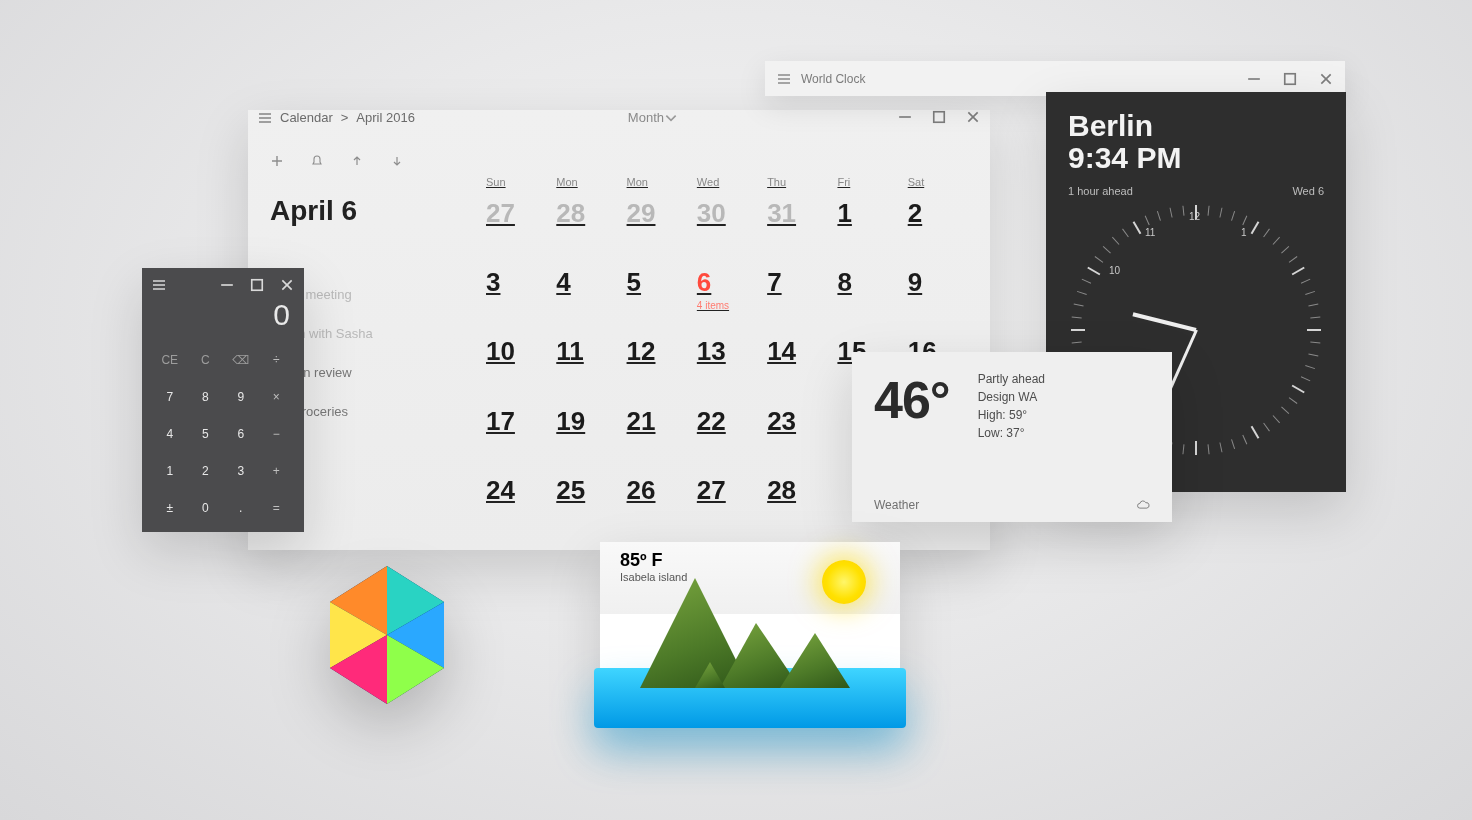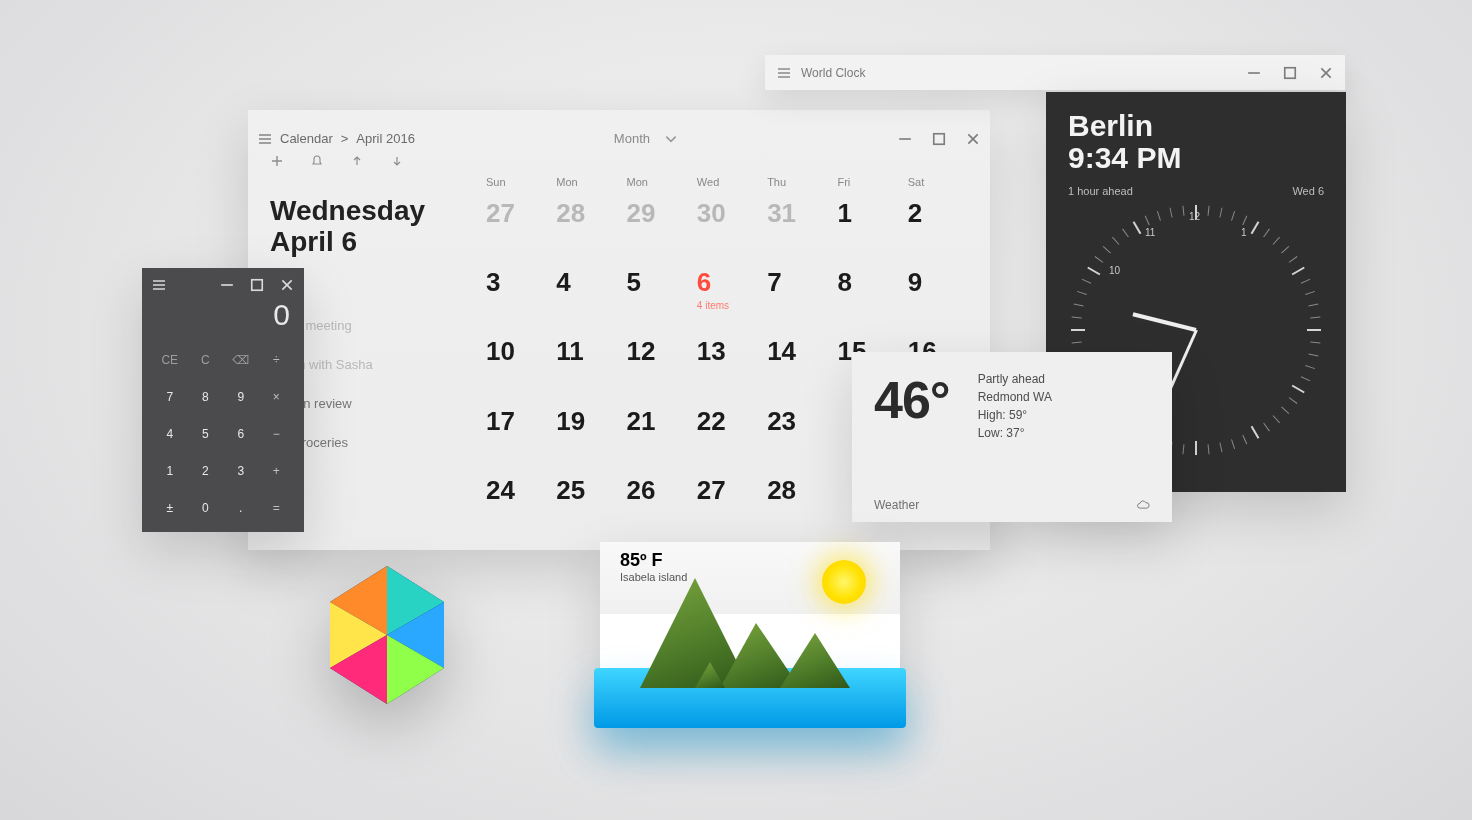--- a/index.html
+++ b/index.html
@@ -10,46 +10,46 @@
     position: relative;
   }
   .panel { position: absolute; box-shadow: 0 20px 50px rgba(0,0,0,.15); }
 
   
   .cal {
     left: 248px; top: 110px; width: 742px; height: 440px;
     background: linear-gradient(180deg,#f0f0f0 0%,#ececec 100%);
     color:#222;
   }
-  .cal .titlebar { height: 36px; display:flex; align-items:flex-end; font-size:13px; color:#6b6b6b; padding:0 10px; }
+  .cal .titlebar { height: 36px; display:flex; align-items:flex-start; font-size:13px; color:#6b6b6b; padding:0 10px; }
   .cal .titlebar .crumbs { flex:1; display:flex; align-items:center; gap:8px;}
-  .cal .titlebar .viewsel { display:flex; align-items:center; gap:14px; color:#8a8a8a; margin-right:220px;}
+  .cal .titlebar .viewsel { display:flex; align-items:center; color:#8a8a8a; margin-right:220px;}
   .cal .titlebar .winctl { display:flex; align-items:center; gap:20px; color:#7d7d7d;}
   .cal .toolbar { height: 30px; display:flex; align-items:center; gap:26px; padding:0 18px 0 22px; color:#8d8d8d; font-size:14px;}
   .cal .body { display:flex; height: calc(100% - 66px); }
   .cal .side { width: 238px; padding: 20px 22px; }
   .cal .side h1 { font-size:28px; font-weight:700; line-height:1.1;}
   .cal .side h1 span{display:block;}
   .cal .agenda { margin-top:60px; color:#787878; font-size:13px;}
   .cal .agenda div{ margin-bottom:24px; }
   .cal .agenda .faint{ color:#b9b9b9;}
-  .cal .grid { flex:1; padding-right:12px;}
+  .cal .grid { flex:1; padding-right:12px;text-decoration:underline;}
   .cal .dnames { display:grid; grid-template-columns:repeat(7,1fr); font-size:11px; color:#888; padding-bottom:6px;}
   .cal .weeks { display:grid; grid-template-rows:repeat(5,1fr); height: calc(100% - 28px);}
   .cal .week  { display:grid; grid-template-columns:repeat(7,1fr);}
   .cal .cell  { padding-top:4px;}
   .cal .cell .num{ font-size:26px; font-weight:600; color:#1b1b1b;}
   .cal .cell.prev .num{ color:#b8b8b8;}
   .cal .cell .sub{ font-size:10px; color:#9a9a9a; margin-top:2px;}
   .cal .cell.today .num{ color:#ff4a3d;}
   .cal .cell.today .sub{ color:#ff7b70;}
 
   
   .wc-shell{
-    left: 765px; top: 55px; width: 580px; height: 35px;
+    left: 765px; top: 61px; width: 580px; height: 35px;
     background:#f2f2f2; display:flex; align-items:center; font-size:12px;
     color:#7b7b7b; padding:0 12px; box-shadow: 0 10px 30px rgba(0,0,0,.1);
   }
   .wc-shell .t{flex:1; display:flex; align-items:center; gap:10px;}
   .wc-shell .winctl{ display:flex; gap:22px; }
   .wc-card{
     left:1046px; top:92px; width:300px; height:400px;
     background:#2e2e2e; color:#f3f3f3; padding:18px 22px;
   }
   .wc-card h2{ font-size:30px; font-weight:700; line-height:1.05;}
@@ -176,21 +176,20 @@
       </span>
     <span class="i">
         <svg viewBox="0 0 14 14">
           <path d="M7 3v8M4 8l3 3 3-3" stroke="#8d8d8d" stroke-width="1.2" fill="none"></path>
         </svg>
       </span>
   </div>
   <div class="body">
     <div class="side">
       <h1>
-        <span>Wednesday</span>
         <span>April 6</span>
       </h1>
       <div class="agenda">
         <div class="faint">Team meeting</div>
         <div class="faint">Lunch with Sasha</div>
         <div>Design review</div>
         <div>Get groceries</div>
       </div>
     </div>
     <div class="grid">
@@ -424,21 +423,21 @@
       <div class="tick" style="transform: translate(-50%, -125px) rotate(348deg);"></div>
       <div class="tick" style="transform: translate(-50%, -125px) rotate(354deg);"></div>
     </div>
 </div>
 
 <div class="panel weather">
   <div class="row">
     <div class="temp">46°</div>
     <div class="info">
       <div>Partly ahead</div>
-      <div>Redmond WA</div>
+      <div>Design WA</div>
       <div>High: 59°</div>
       <div>Low: 37°</div>
     </div>
   </div>
   <div class="foot">
     <span>Weather</span>
     <span class="i">
       <svg viewBox="0 0 18 14" width="18" height="14">
           <path d="M5 11a3 3 0 010-6 4 4 0 017.5-1A3 3 0 0114 11H5z" fill="none" stroke="#7a7a7a" stroke-width="1.2"></path>
         </svg>

